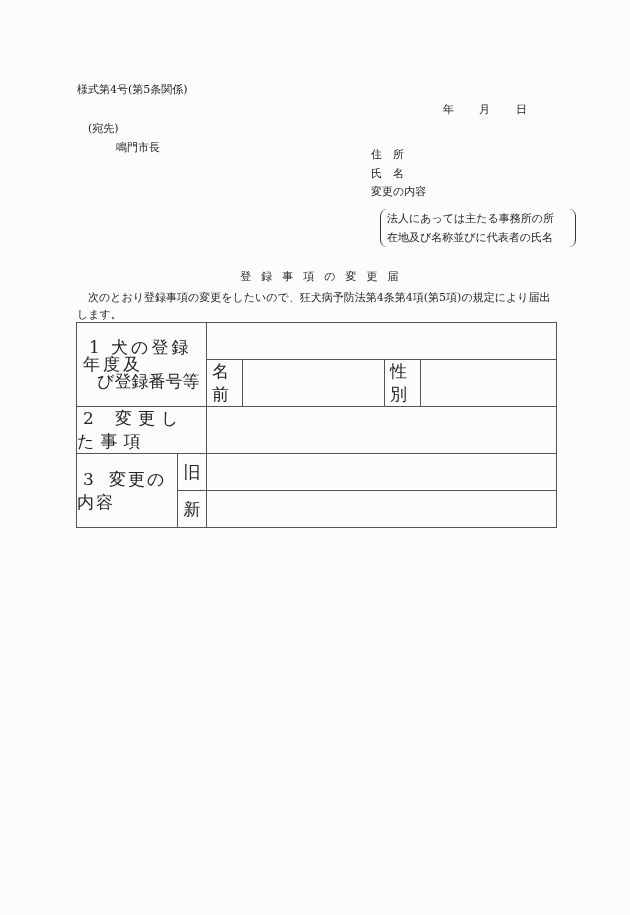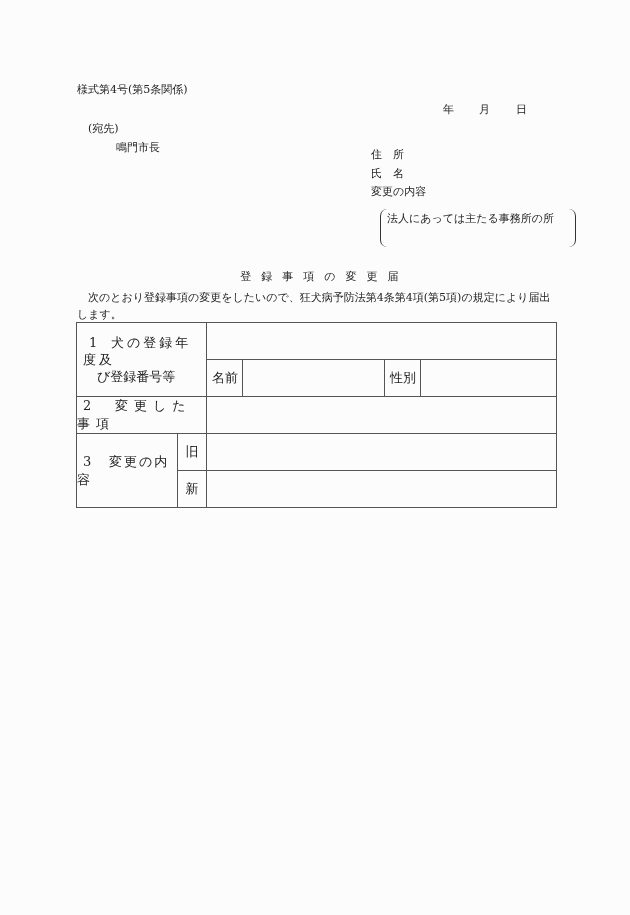--- a/index.html
+++ b/index.html
@@ -41,21 +41,21 @@
     position: absolute;
     left: 76px; top: 322px;
     width: 480px;
     border-collapse: collapse;
     table-layout: fixed;
   }
   table.form td {
     border: 1.2px solid #555;
     padding: 0;
     height: 36px;
-    font-size: 13px;
+    font-size: 17px;
     vertical-align: middle;
   }
   .lbl1 { padding-left: 6px !important; line-height: 17px; }
   .lbl1 .num { display: inline-block; width: 22px; }
   .lbl1 .t1 { letter-spacing: 3px; }
   .lbl1 .t2 { padding-left: 14px; display: block; }
   .num { display: inline-block; width: 26px; padding-left: 6px; }
   .spaced6 { letter-spacing: 6px; }
   .spaced3 { letter-spacing: 2px; margin-top: 34px; }
   .center { text-align: center; }
@@ -76,20 +76,21 @@
 <div class="abs addressee">鳴門市長</div>
 
 <div class="abs applicant">
   <div class="row">住　所</div>
   <div class="row">氏　名</div>
   <div class="row">変更の内容</div>
 </div>
 
 <div class="abs paren-box">
   <div>法人にあっては主たる事務所の所</div>
+  <div>在地及び名称並びに代表者の氏名</div>
 </div>
 
 <div class="abs title">登録事項の変更届</div>
 
 <div class="abs body-text">次のとおり登録事項の変更をしたいので、狂犬病予防法第4条第4項(第5項)の規定により届出します。</div>
 
 <table class="form">
   <colgroup>
     <col style="width:101px">
     <col style="width:29px">

